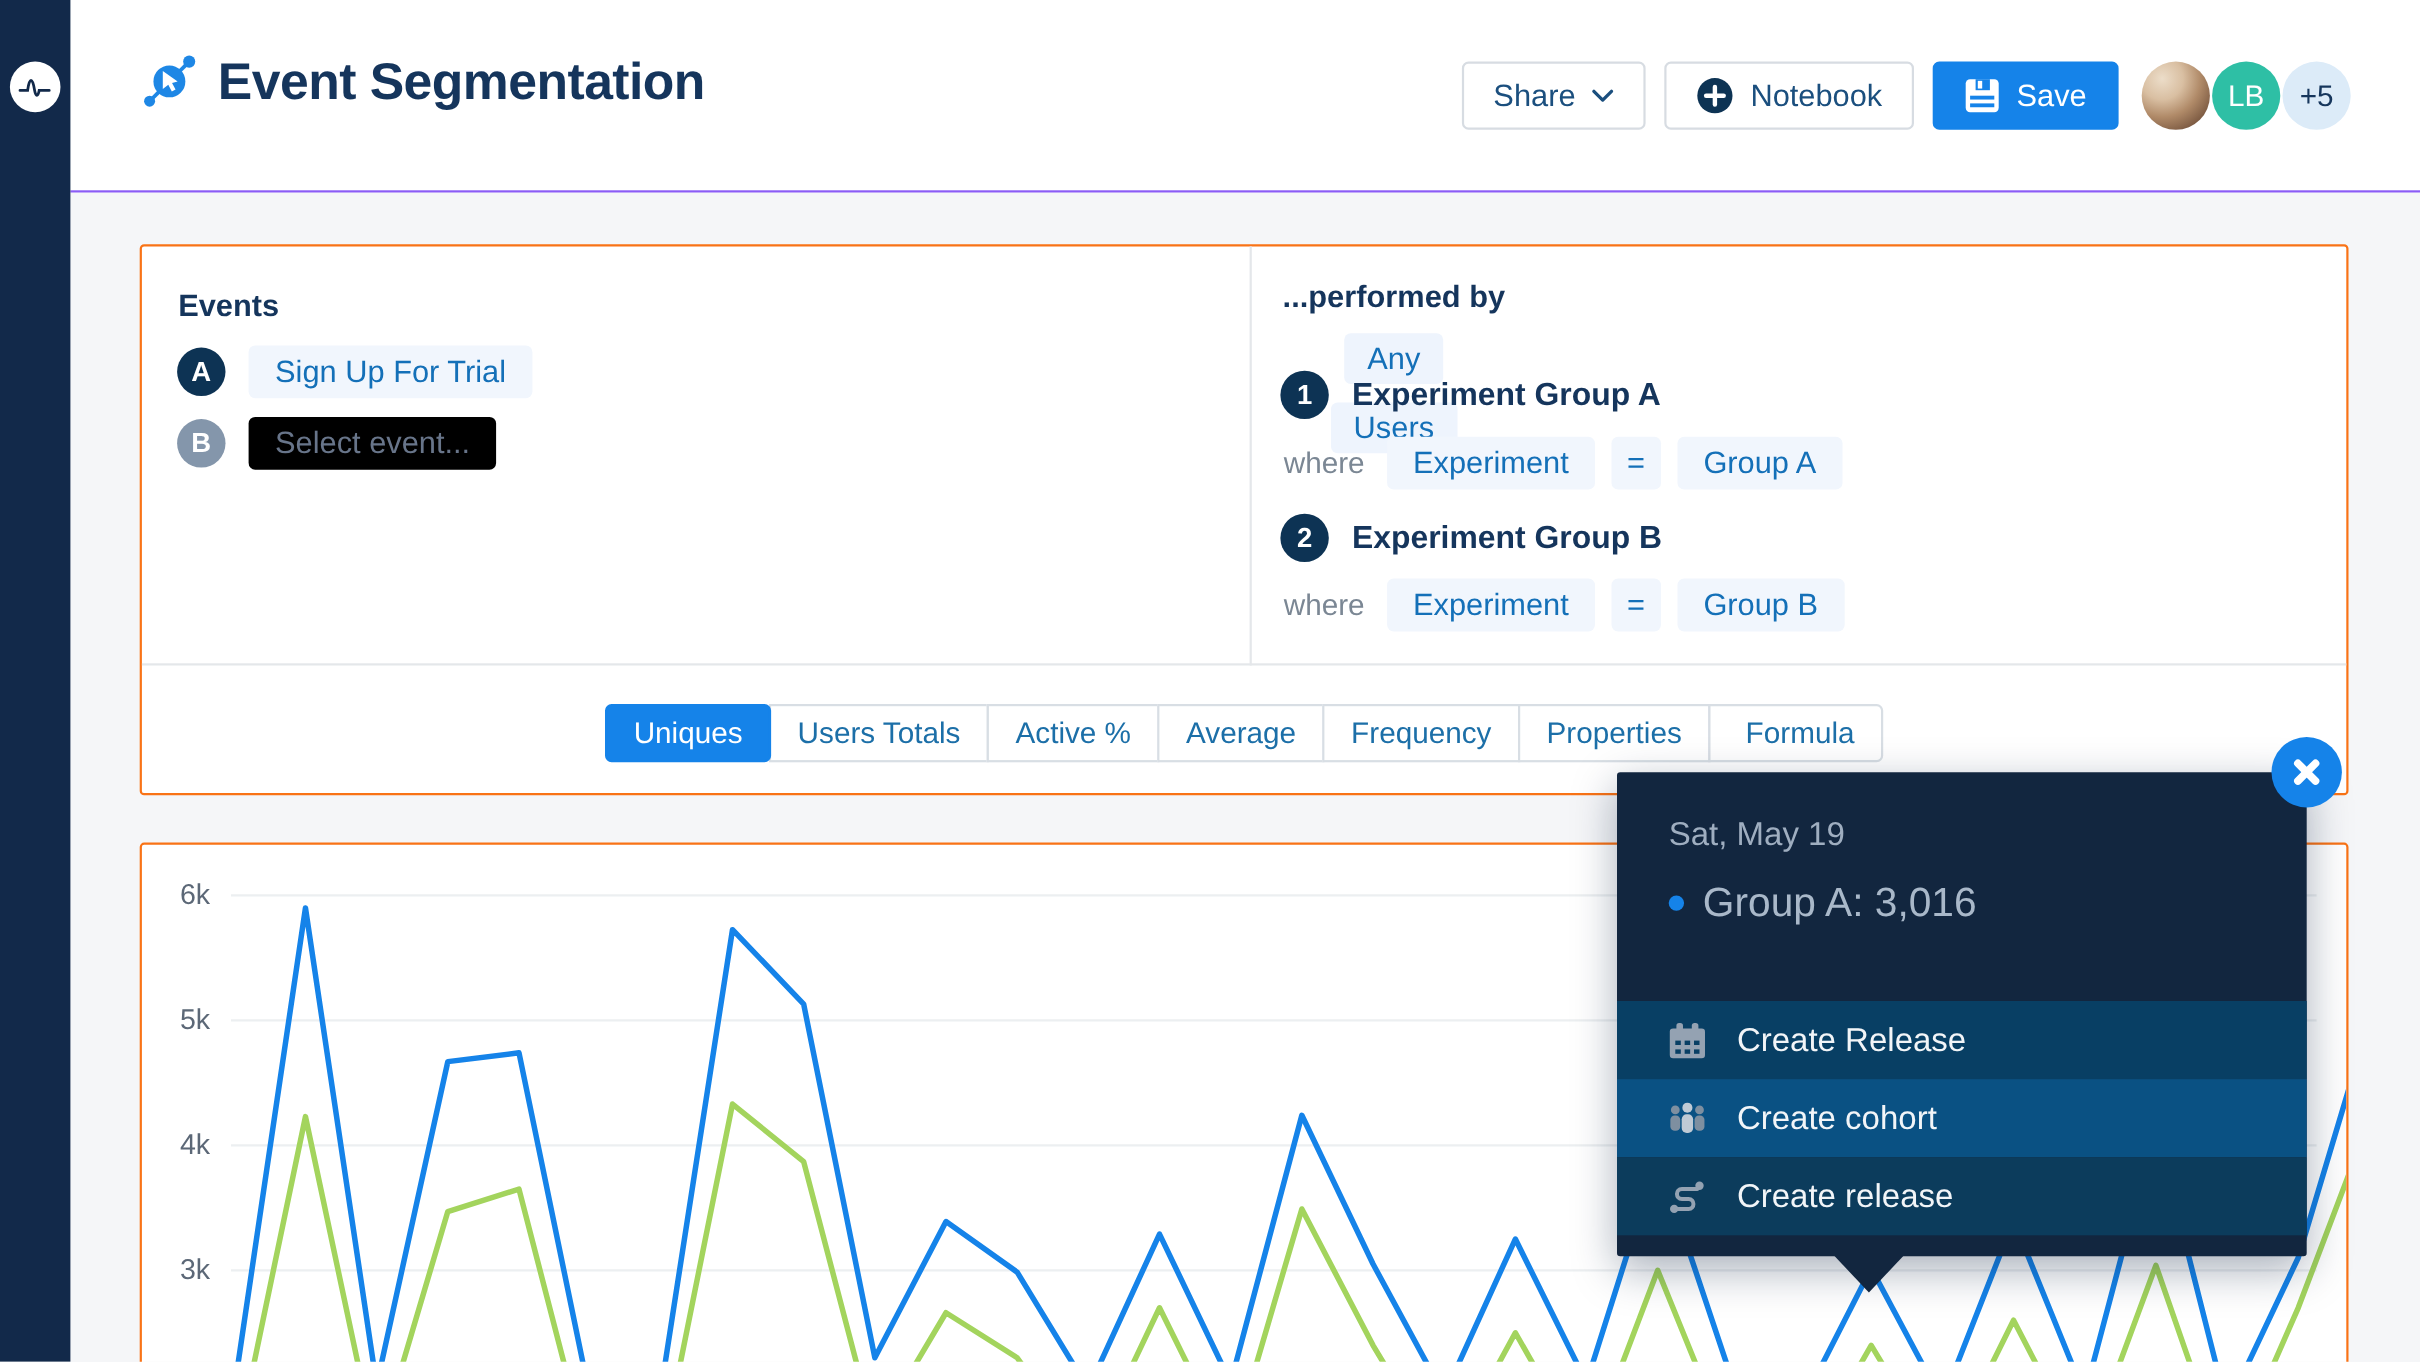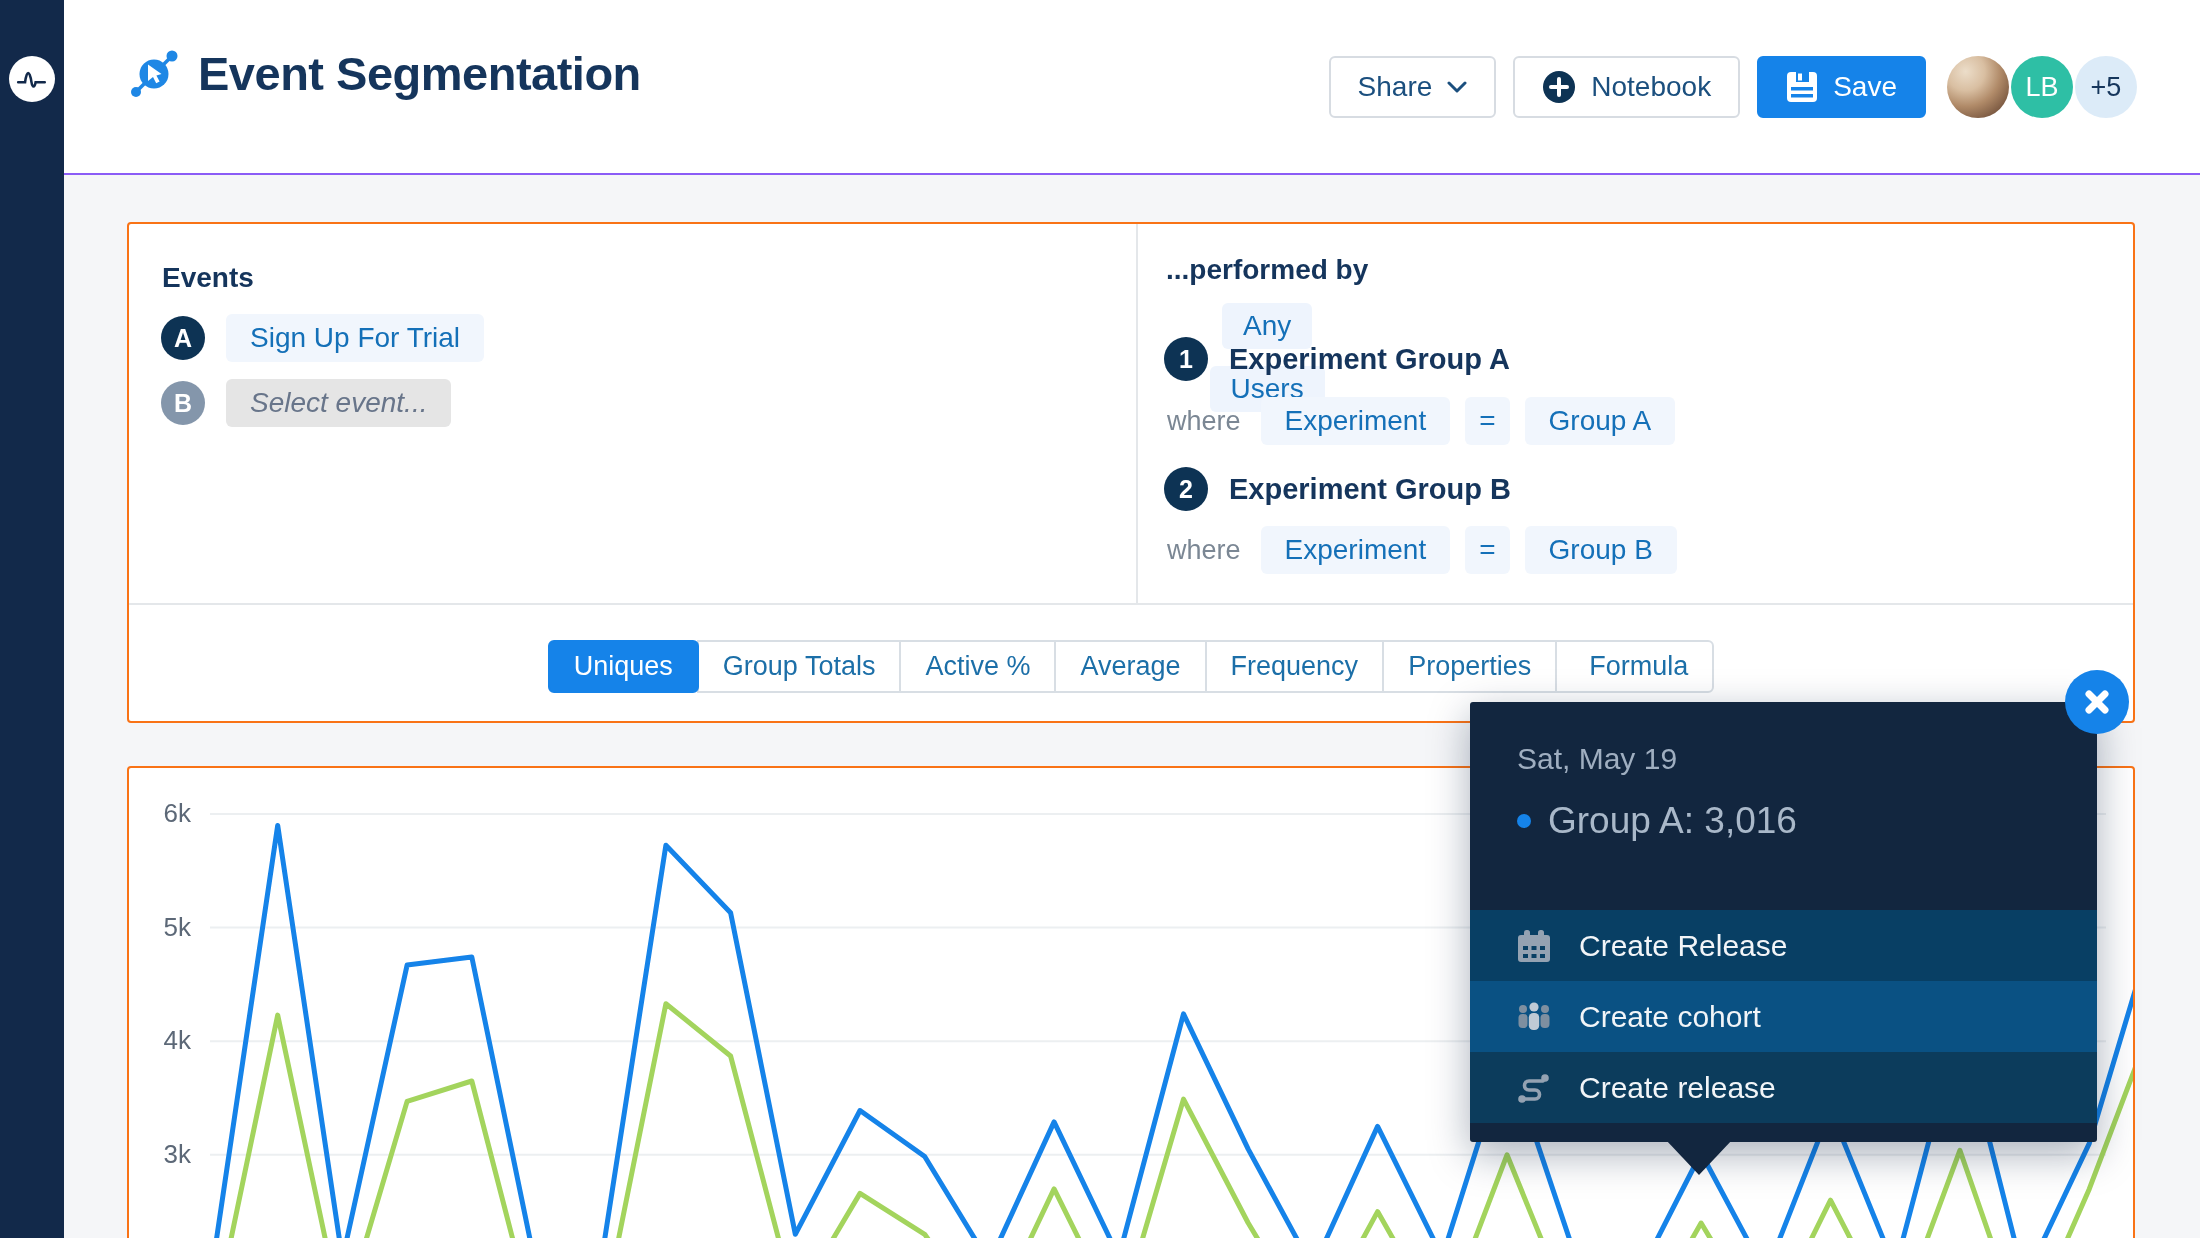--- a/index.html
+++ b/index.html
@@ -42,21 +42,21 @@
   .section-label { position: absolute; left: 33px; top: 38px; font-size: 28px; font-weight: bold; color: #15355C; }
   .event-row { position: absolute; left: 32px; display: flex; align-items: center; gap: 21px; }
   .event-row.row-a { top: 90px; }
   .event-row.row-b { top: 155px; }
   .letter { width: 44px; height: 44px; border-radius: 50%; color: #fff; font-size: 25px; font-weight: bold;
     display: flex; align-items: center; justify-content: center; flex: none; }
   .letter-a { background: #0D3354; }
   .letter-b { background: #8496AB; }
   .chip { height: 48px; display: inline-flex; align-items: center; padding: 0 24px; border-radius: 6px;
     background: #F1F6FD; color: #1470B8; font-size: 28px; cursor: pointer; white-space: nowrap; }
-  .chip-muted { background: #e5e5e5; color: #68758A; font-style: italic; }
+  .chip-muted { background: #000000; color: #68758A; }
 
   
   .perf-pane { position: absolute; left: 1007px; top: 0; width: 999px; height: 381px; border-left: 2px solid #E4E7EA; }
   .perf-header { position: absolute; left: 28px; top: 30px; display: flex; align-items: center; gap: 17px; flex-direction: column; }
   .perf-label { font-size: 28px; font-weight: bold; color: #15355C; }
   .chip-small { height: 46px; padding: 0 21px; background: #EEF4FD; }
   .group-row { position: absolute; left: 26px; display: flex; align-items: center; gap: 21px; }
   .group-row.g1 { top: 113px; }
   .group-row.g2 { top: 243px; }
   .num { width: 44px; height: 44px; border-radius: 50%; background: #0D3354; color: #fff; font-weight: bold;
@@ -213,21 +213,21 @@
       <span class="chip">Experiment</span>
       <span class="chip chip-eq">=</span>
       <span class="chip">Group B</span>
     </div>
   </div>
 
   <div class="divider-h"></div>
 
   <div class="tabs">
     <div class="tab selected">Uniques</div>
-    <div class="tab">Group Totals</div>
+    <div class="tab">Users Totals</div>
     <div class="tab">Active %</div>
     <div class="tab">Average</div>
     <div class="tab">Frequency</div>
     <div class="tab">Properties</div>
     <div class="tab">Formula</div>
   </div>
 </div>
 
 <div class="card" id="chart-card">
   <div id="ytick-labels">

